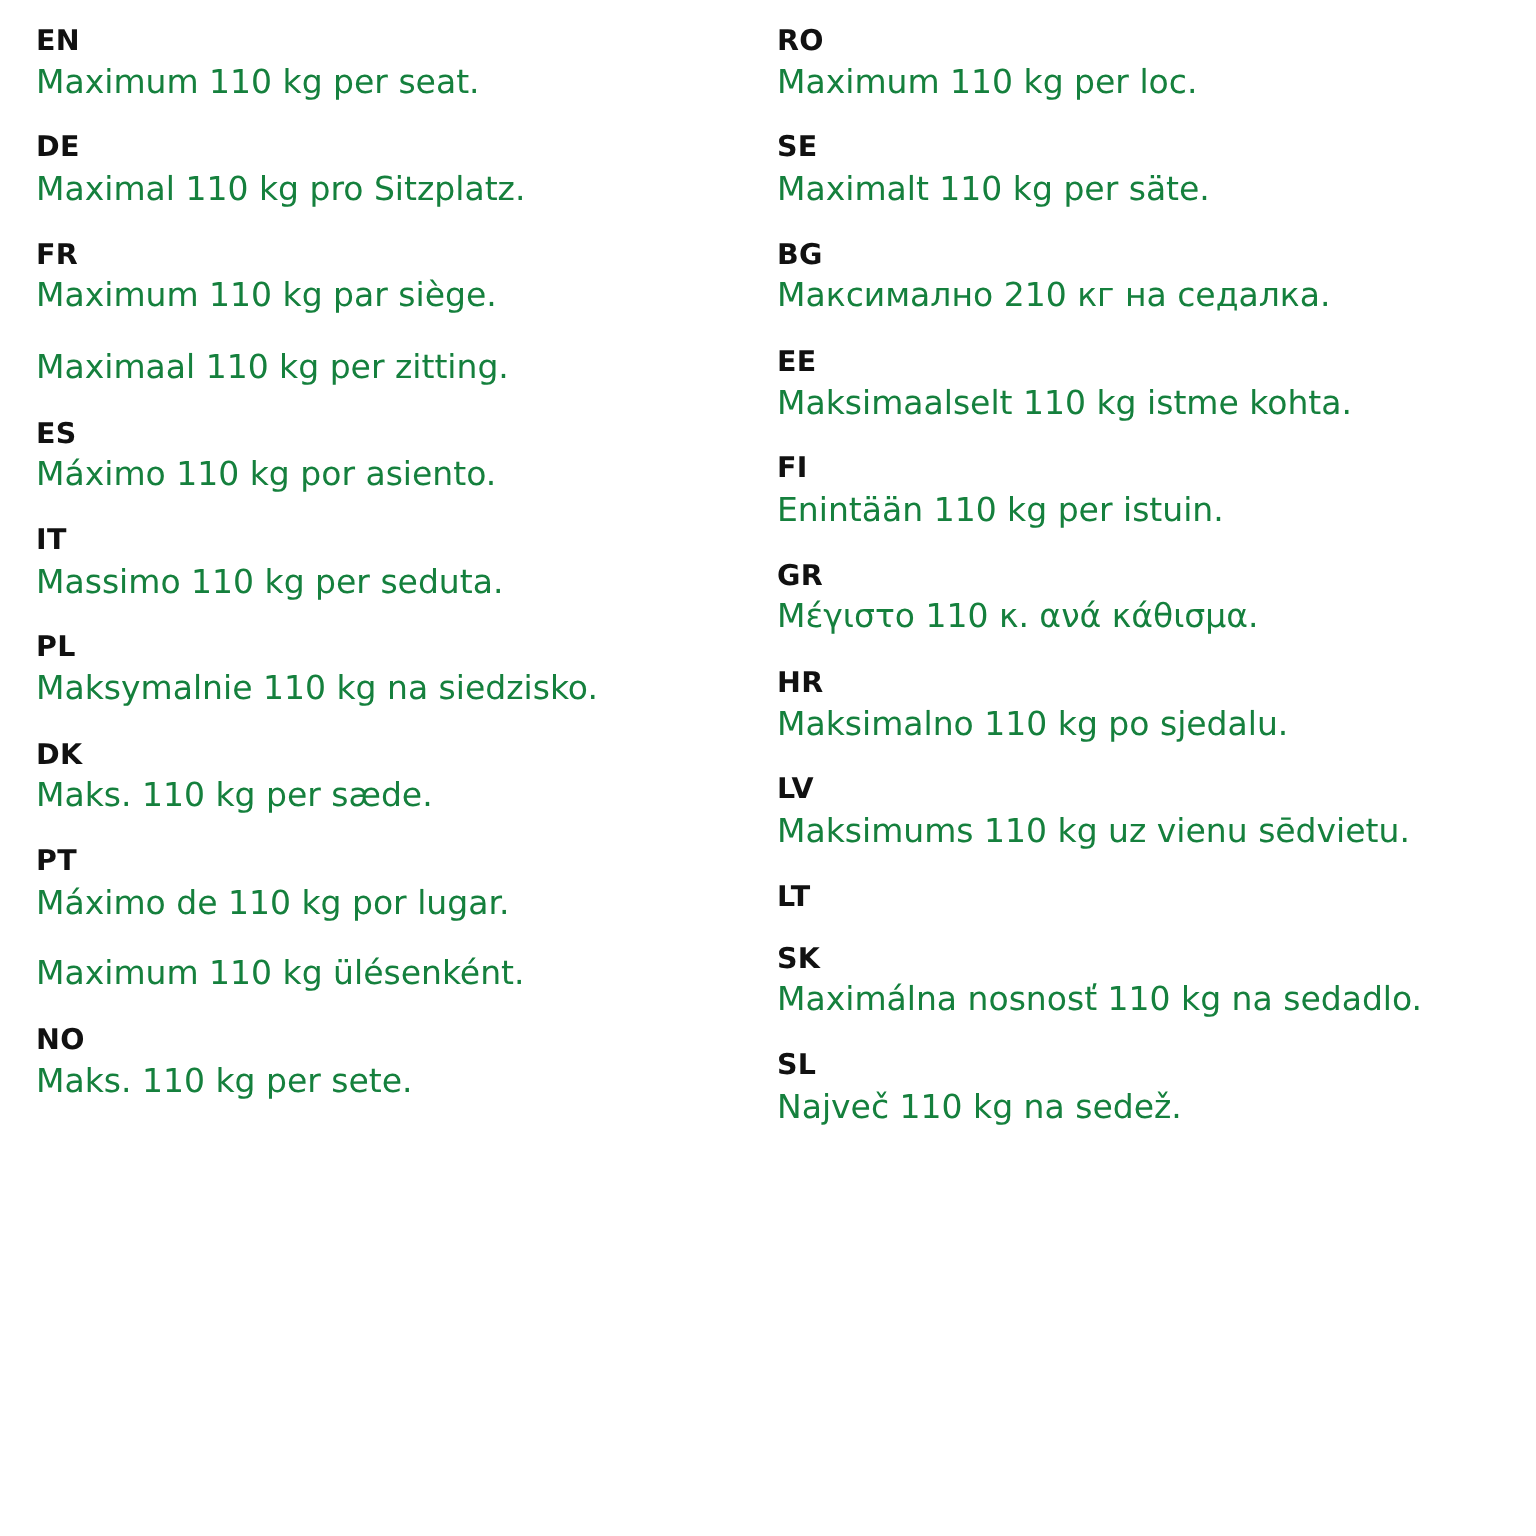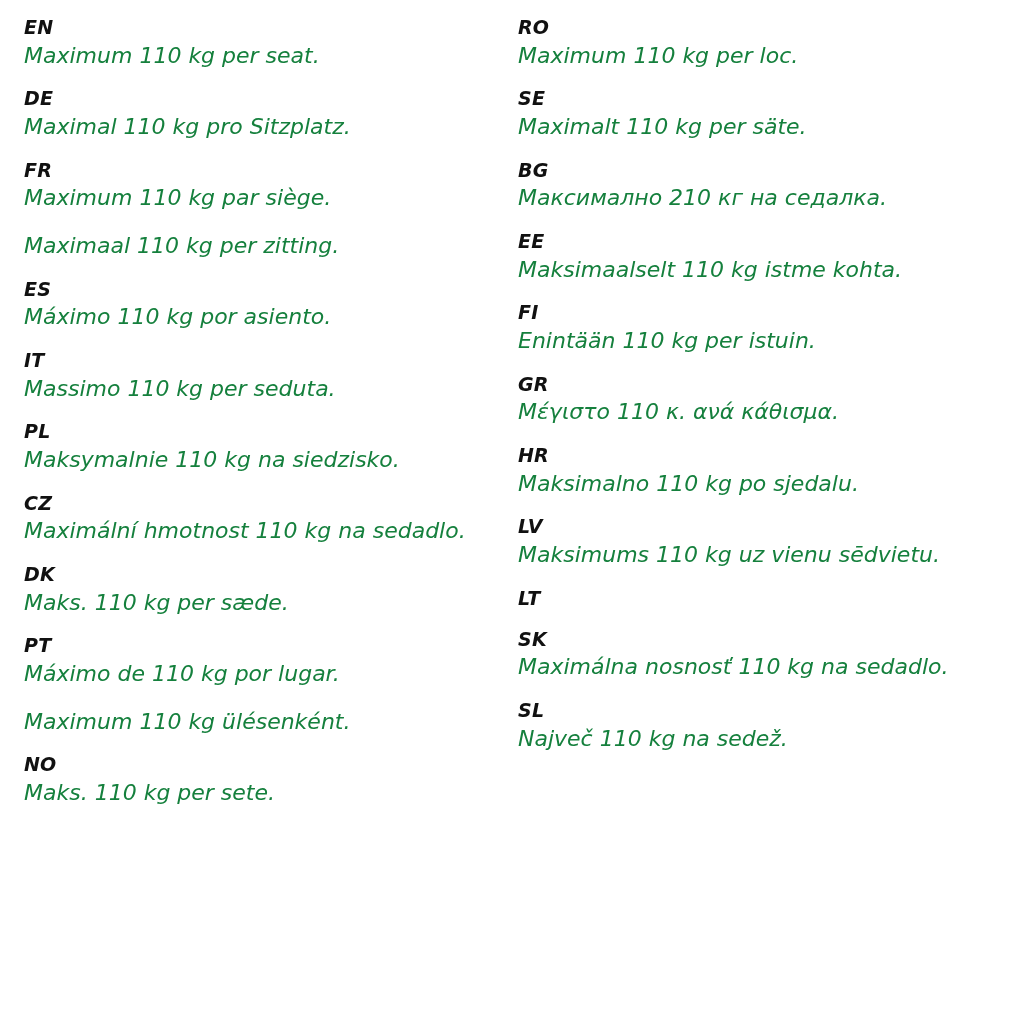--- a/index.html
+++ b/index.html
@@ -15,21 +15,20 @@
     overflow: hidden;
   }
   .page {
     box-sizing: border-box;
     width: 1024px;
     height: 1024px;
     padding: 16px 24px 10px 24px;
     display: flex;
     flex-direction: row;
     align-items: flex-start;
-    font-style: italic;
   }
   .column {
     box-sizing: border-box;
     width: 50%;
     display: flex;
     flex-direction: column;
   }
   .column.left {
     padding-right: 14px;
   }
@@ -84,24 +83,20 @@
     </div>
     <div class="entry">
       <div class="entry-code">IT</div>
       <div class="entry-text">Massimo 110 kg per seduta.</div>
     </div>
     <div class="entry">
       <div class="entry-code">PL</div>
       <div class="entry-text">Maksymalnie 110 kg na siedzisko.</div>
     </div>
     <div class="entry">
-      <div class="entry-code">CZ</div>
-      <div class="entry-text">Maximální hmotnost 110 kg na sedadlo.</div>
-    </div>
-    <div class="entry">
       <div class="entry-code">DK</div>
       <div class="entry-text">Maks. 110 kg per sæde.</div>
     </div>
     <div class="entry">
       <div class="entry-code">PT</div>
       <div class="entry-text">Máximo de 110 kg por lugar.</div>
     </div>
     <div class="entry">
       <div class="entry-text">Maximum 110 kg ülésenként.</div>
     </div>

